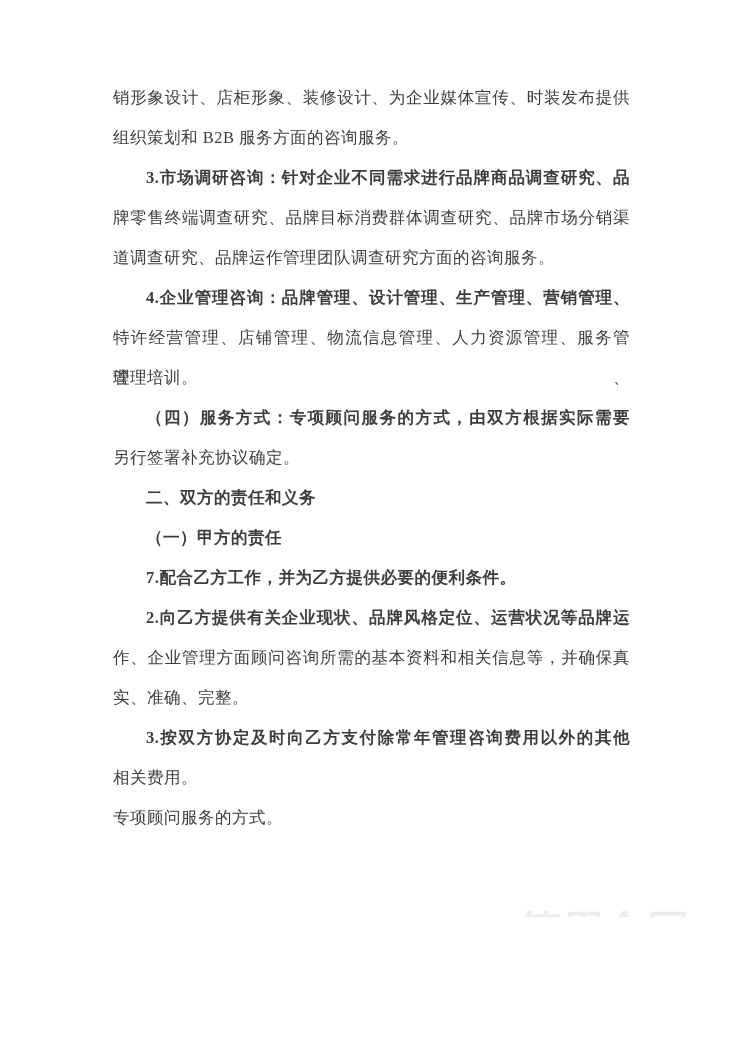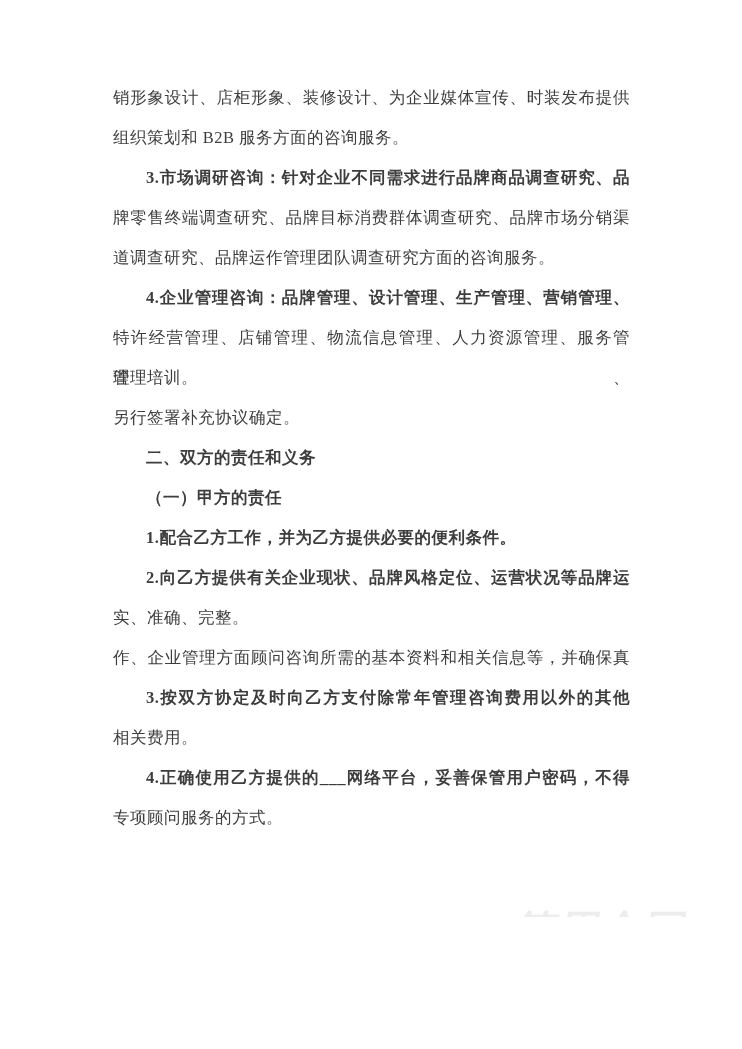--- a/index.html
+++ b/index.html
@@ -58,29 +58,29 @@
 <div class="page">
   <div class="doc-body">
       <div class="line fill">销形象设计、店柜形象、装修设计、为企业媒体宣传、时装发布提供</div>
       <div class="line">组织策划和 B2B 服务方面的咨询服务。</div>
       <div class="line indent fill">3.市场调研咨询：针对企业不同需求进行品牌商品调查研究、品</div>
       <div class="line fill">牌零售终端调查研究、品牌目标消费群体调查研究、品牌市场分销渠</div>
       <div class="line">道调查研究、品牌运作管理团队调查研究方面的咨询服务。</div>
       <div class="line indent fill">4.企业管理咨询：品牌管理、设计管理、生产管理、营销管理、</div>
       <div class="line fill">特许经营管理、店铺管理、物流信息管理、人力资源管理、服务管理、</div>
       <div class="line">管理培训。</div>
+      <div class="line indent fill">（四）服务方式：专项顾问服务的方式，由双方根据实际需要</div>
       <div class="line">另行签署补充协议确定。</div>
       <div class="line indent">二、双方的责任和义务</div>
       <div class="line indent">（一）甲方的责任</div>
-      <div class="line indent">1.配合乙方工作，并为乙方提供必要的便利条件。</div>
+      <div class="line indent">7.配合乙方工作，并为乙方提供必要的便利条件。</div>
       <div class="line indent fill">2.向乙方提供有关企业现状、品牌风格定位、运营状况等品牌运</div>
+      <div class="line fill">作、企业管理方面顾问咨询所需的基本资料和相关信息等，并确保真</div>
       <div class="line">实、准确、完整。</div>
-      <div class="line fill">作、企业管理方面顾问咨询所需的基本资料和相关信息等，并确保真</div>
       <div class="line indent fill">3.按双方协定及时向乙方支付除常年管理咨询费用以外的其他</div>
       <div class="line">相关费用。</div>
-      <div class="line indent fill">4.正确使用乙方提供的___网络平台，妥善保管用户密码，不得</div>
       <div class="line">专项顾问服务的方式。</div>
     </div>
   <div class="watermark">
     <div class="watermark-title">简用合同</div>
     <div class="watermark-subtitle">源文件下载无水印</div>
   </div>
 </div>
 
 </body></html>

